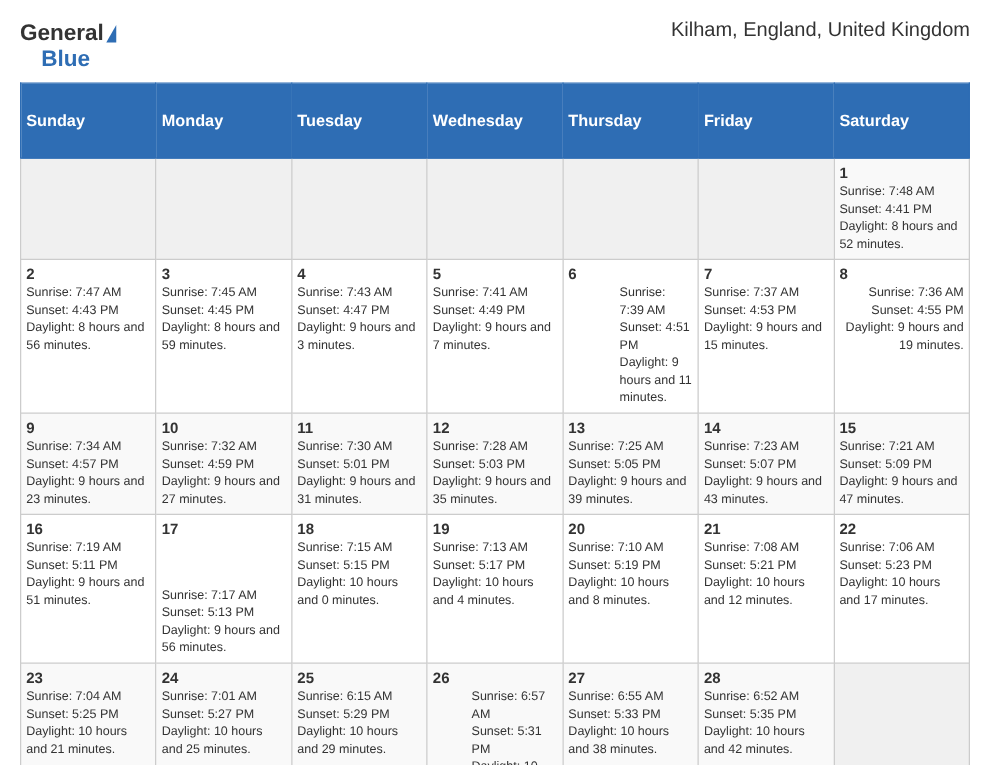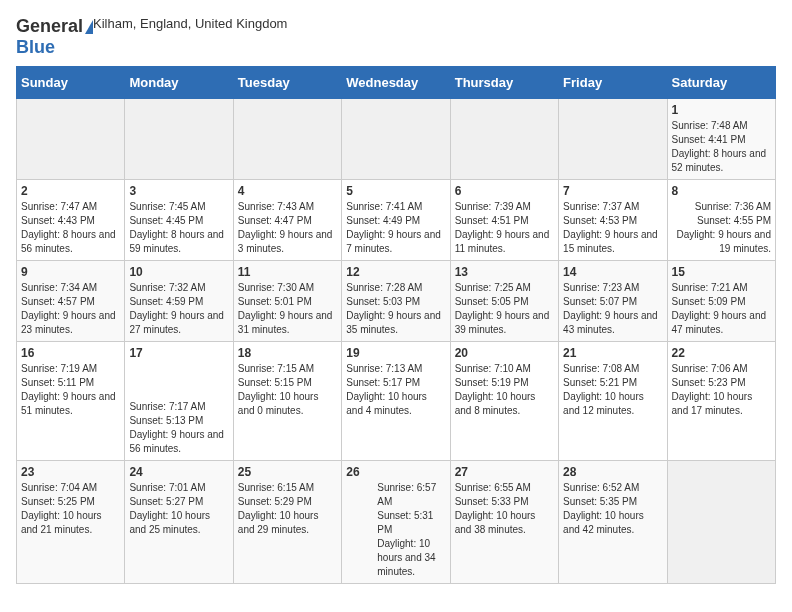--- a/index.html
+++ b/index.html
@@ -5,38 +5,39 @@
     * { box-sizing: border-box; margin: 0; padding: 0; }
     body {
       font-family: Arial, sans-serif;
       background: #fff;
       width: 792px;
       min-height: 612px;
       padding: 16px;
     }
     .header {
       display: flex;
-      justify-content: flex-start;
+      justify-content: space-between;
       align-items: flex-start;
       margin-bottom: 8px;
     }
     .logo {
       display: flex;
       flex-direction: column;
       align-items: flex-start;
     }
     .logo-general {
       font-size: 18px;
       font-weight: bold;
       color: #333;
     }
     .logo-blue {
       font-size: 18px;
       font-weight: bold;
       color: #2e6db4;
+      margin-left: 17px;
     }
     .logo-icon {
       display: inline-block;
       width: 0;
       height: 0;
       border-left: 8px solid transparent;
       border-bottom: 14px solid #2e6db4;
       margin-left: 2px;
       vertical-align: middle;
     }
@@ -46,34 +47,34 @@
     }
     .title-block {
       text-align: right;
     }
     .title-block h1 {
       font-size: 32px;
       font-weight: bold;
       color: #333;
     }
     .title-block h2 {
-      font-size: 13px;
+      font-size: 16px;
       font-weight: normal;
       color: #333;
     }
     .calendar {
       width: 100%;
       border-collapse: collapse;
     }
     .calendar thead tr th {
       background: #2e6db4;
       color: #fff;
       font-size: 13px;
       font-weight: bold;
-      padding: 8px 4px;
+      padding: 22px 4px;
       border: 1px solid #2e6db4;
       text-align: left;
     }
     .calendar tbody tr td {
       border: 1px solid #ccc;
       vertical-align: top;
       padding: 4px;
       width: 108px;
       min-height: 80px;
       font-size: 10px;
@@ -162,21 +163,21 @@
 Daylight: 9 hours and 3 minutes.</div>
         </td>
         <td>
           <span class="day-num">5</span>
           <div class="day-info" style="white-space: pre-line;">Sunrise: 7:41 AM
 Sunset: 4:49 PM
 Daylight: 9 hours and 7 minutes.</div>
         </td>
         <td>
           <span class="day-num">6</span>
-          <div class="day-info" style="white-space: pre-line;">Sunrise: 7:39 AM
+          <div class="day-info" style="white-space: pre-line; margin-left: 41px;">Sunrise: 7:39 AM
 Sunset: 4:51 PM
 Daylight: 9 hours and 11 minutes.</div>
         </td>
         <td>
           <span class="day-num">7</span>
           <div class="day-info" style="white-space: pre-line;">Sunrise: 7:37 AM
 Sunset: 4:53 PM
 Daylight: 9 hours and 15 minutes.</div>
         </td>
         <td>

